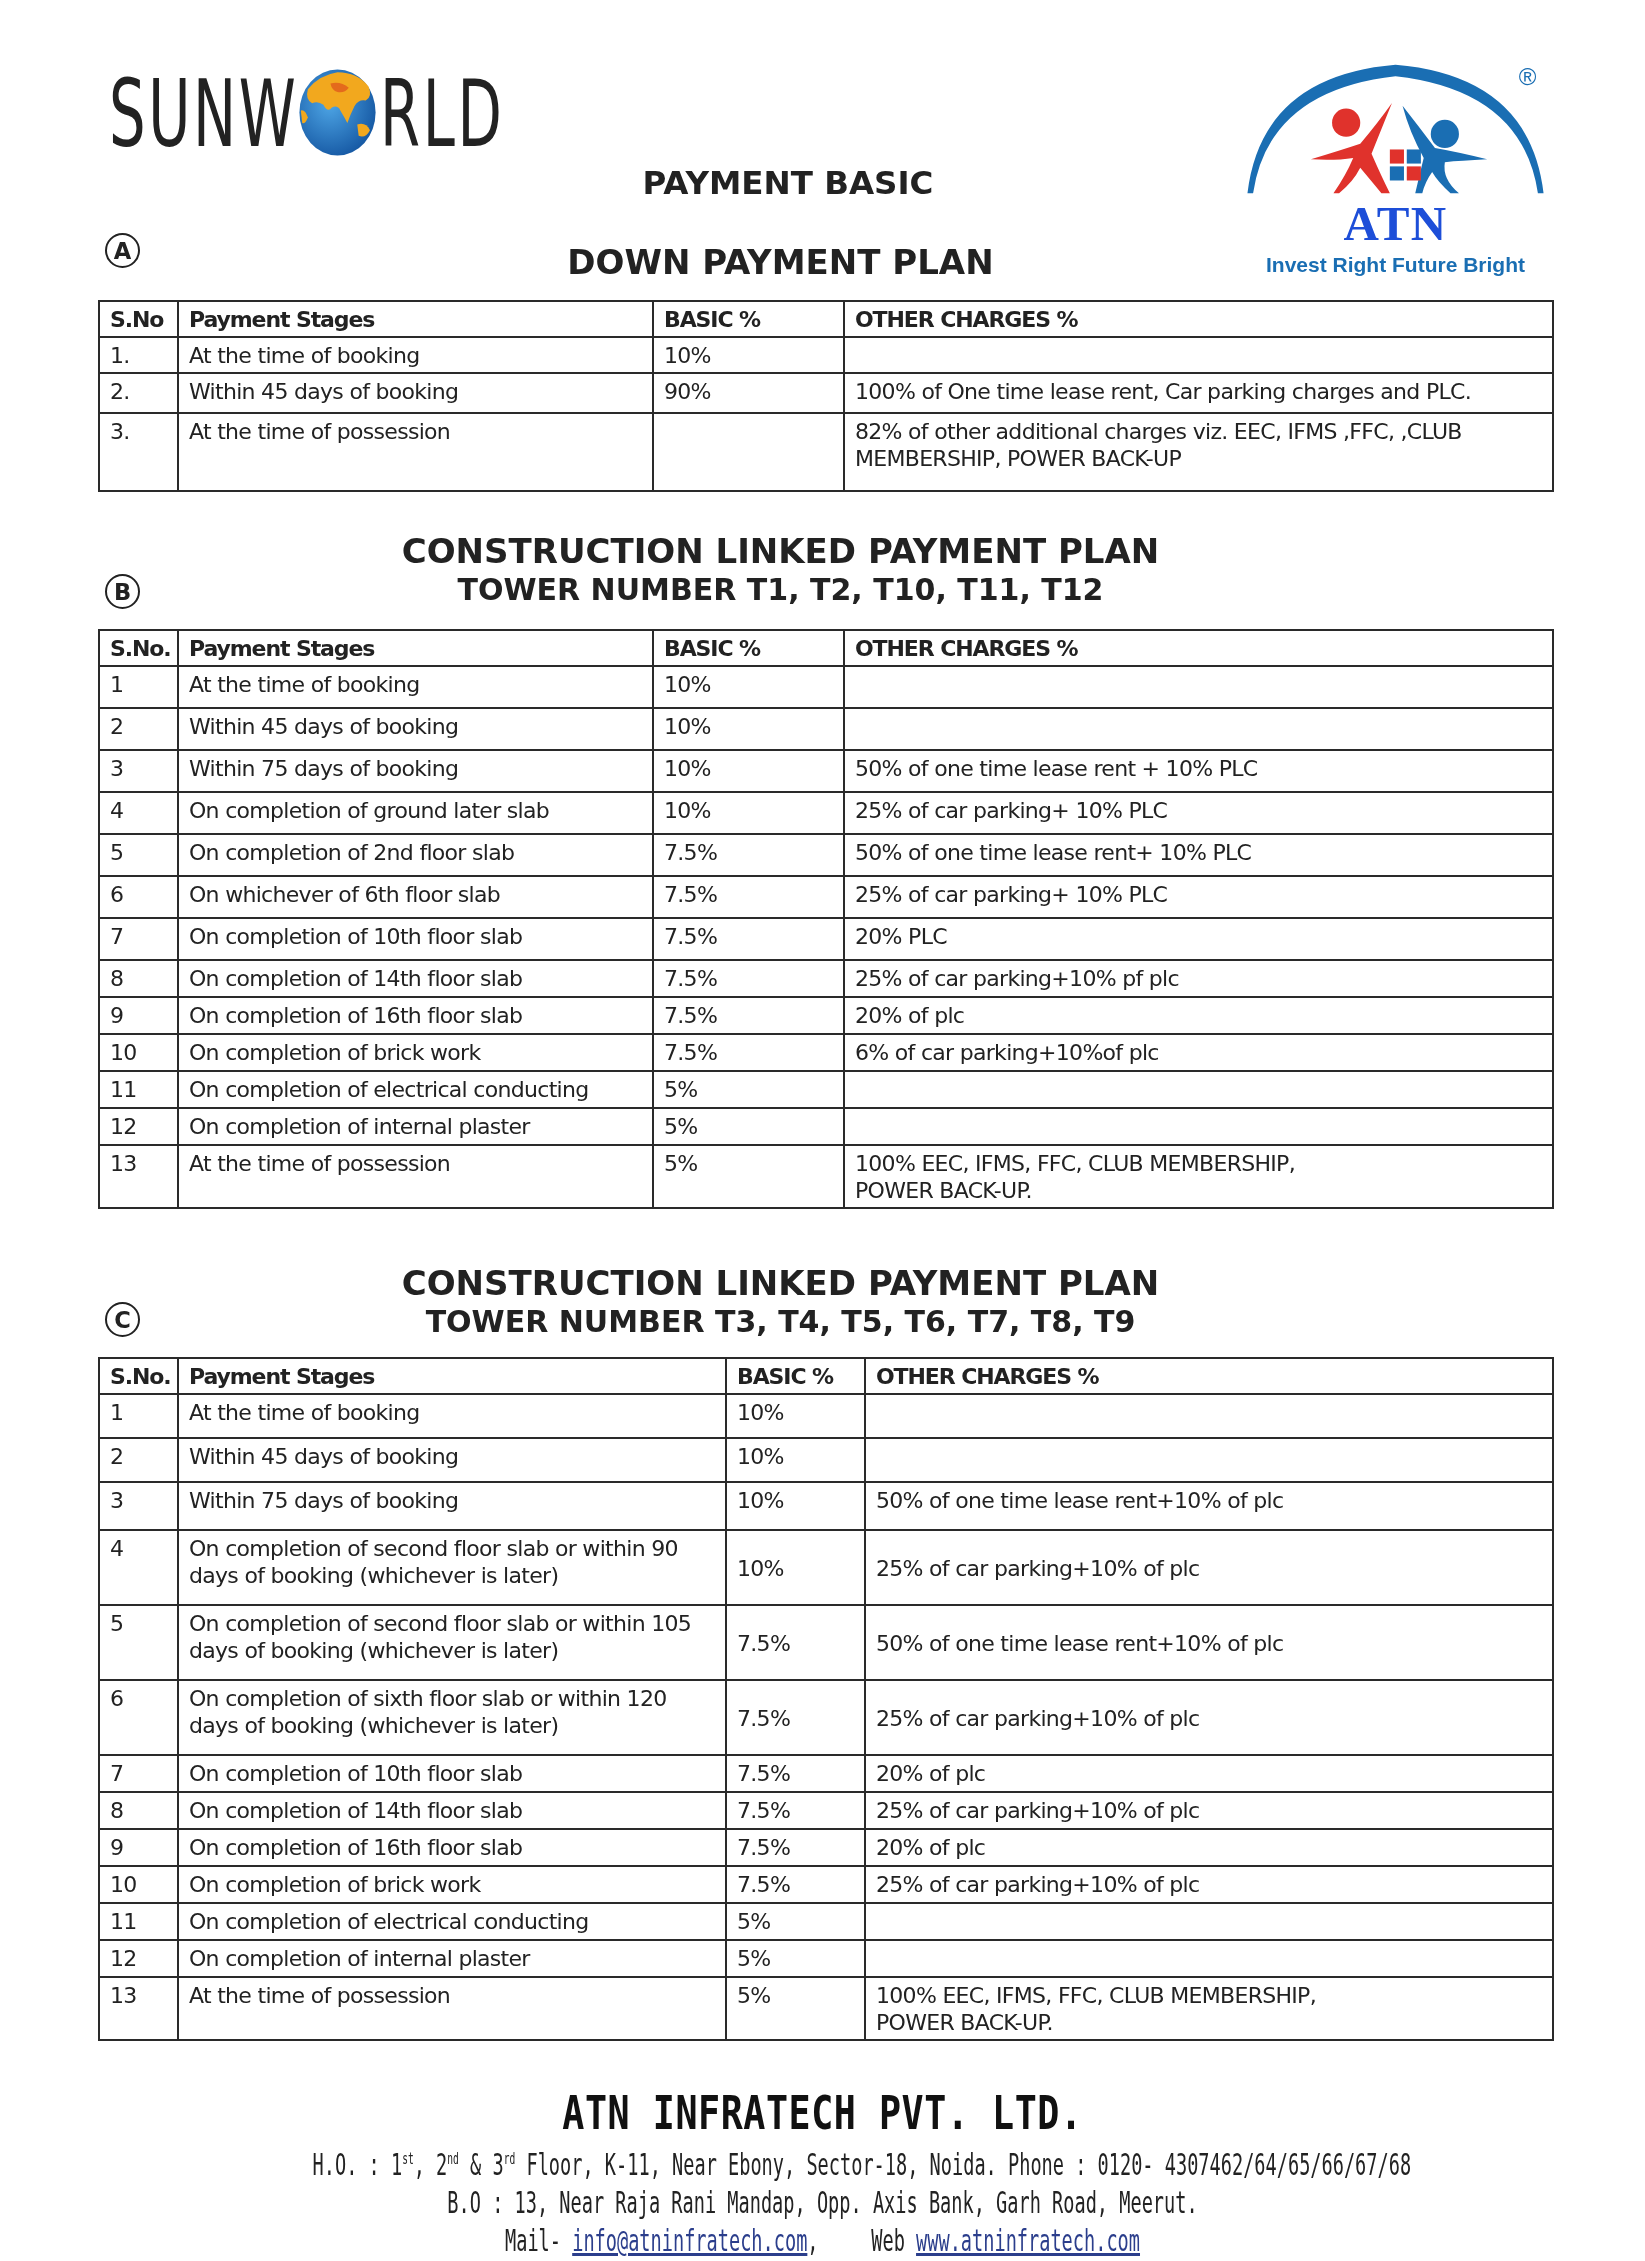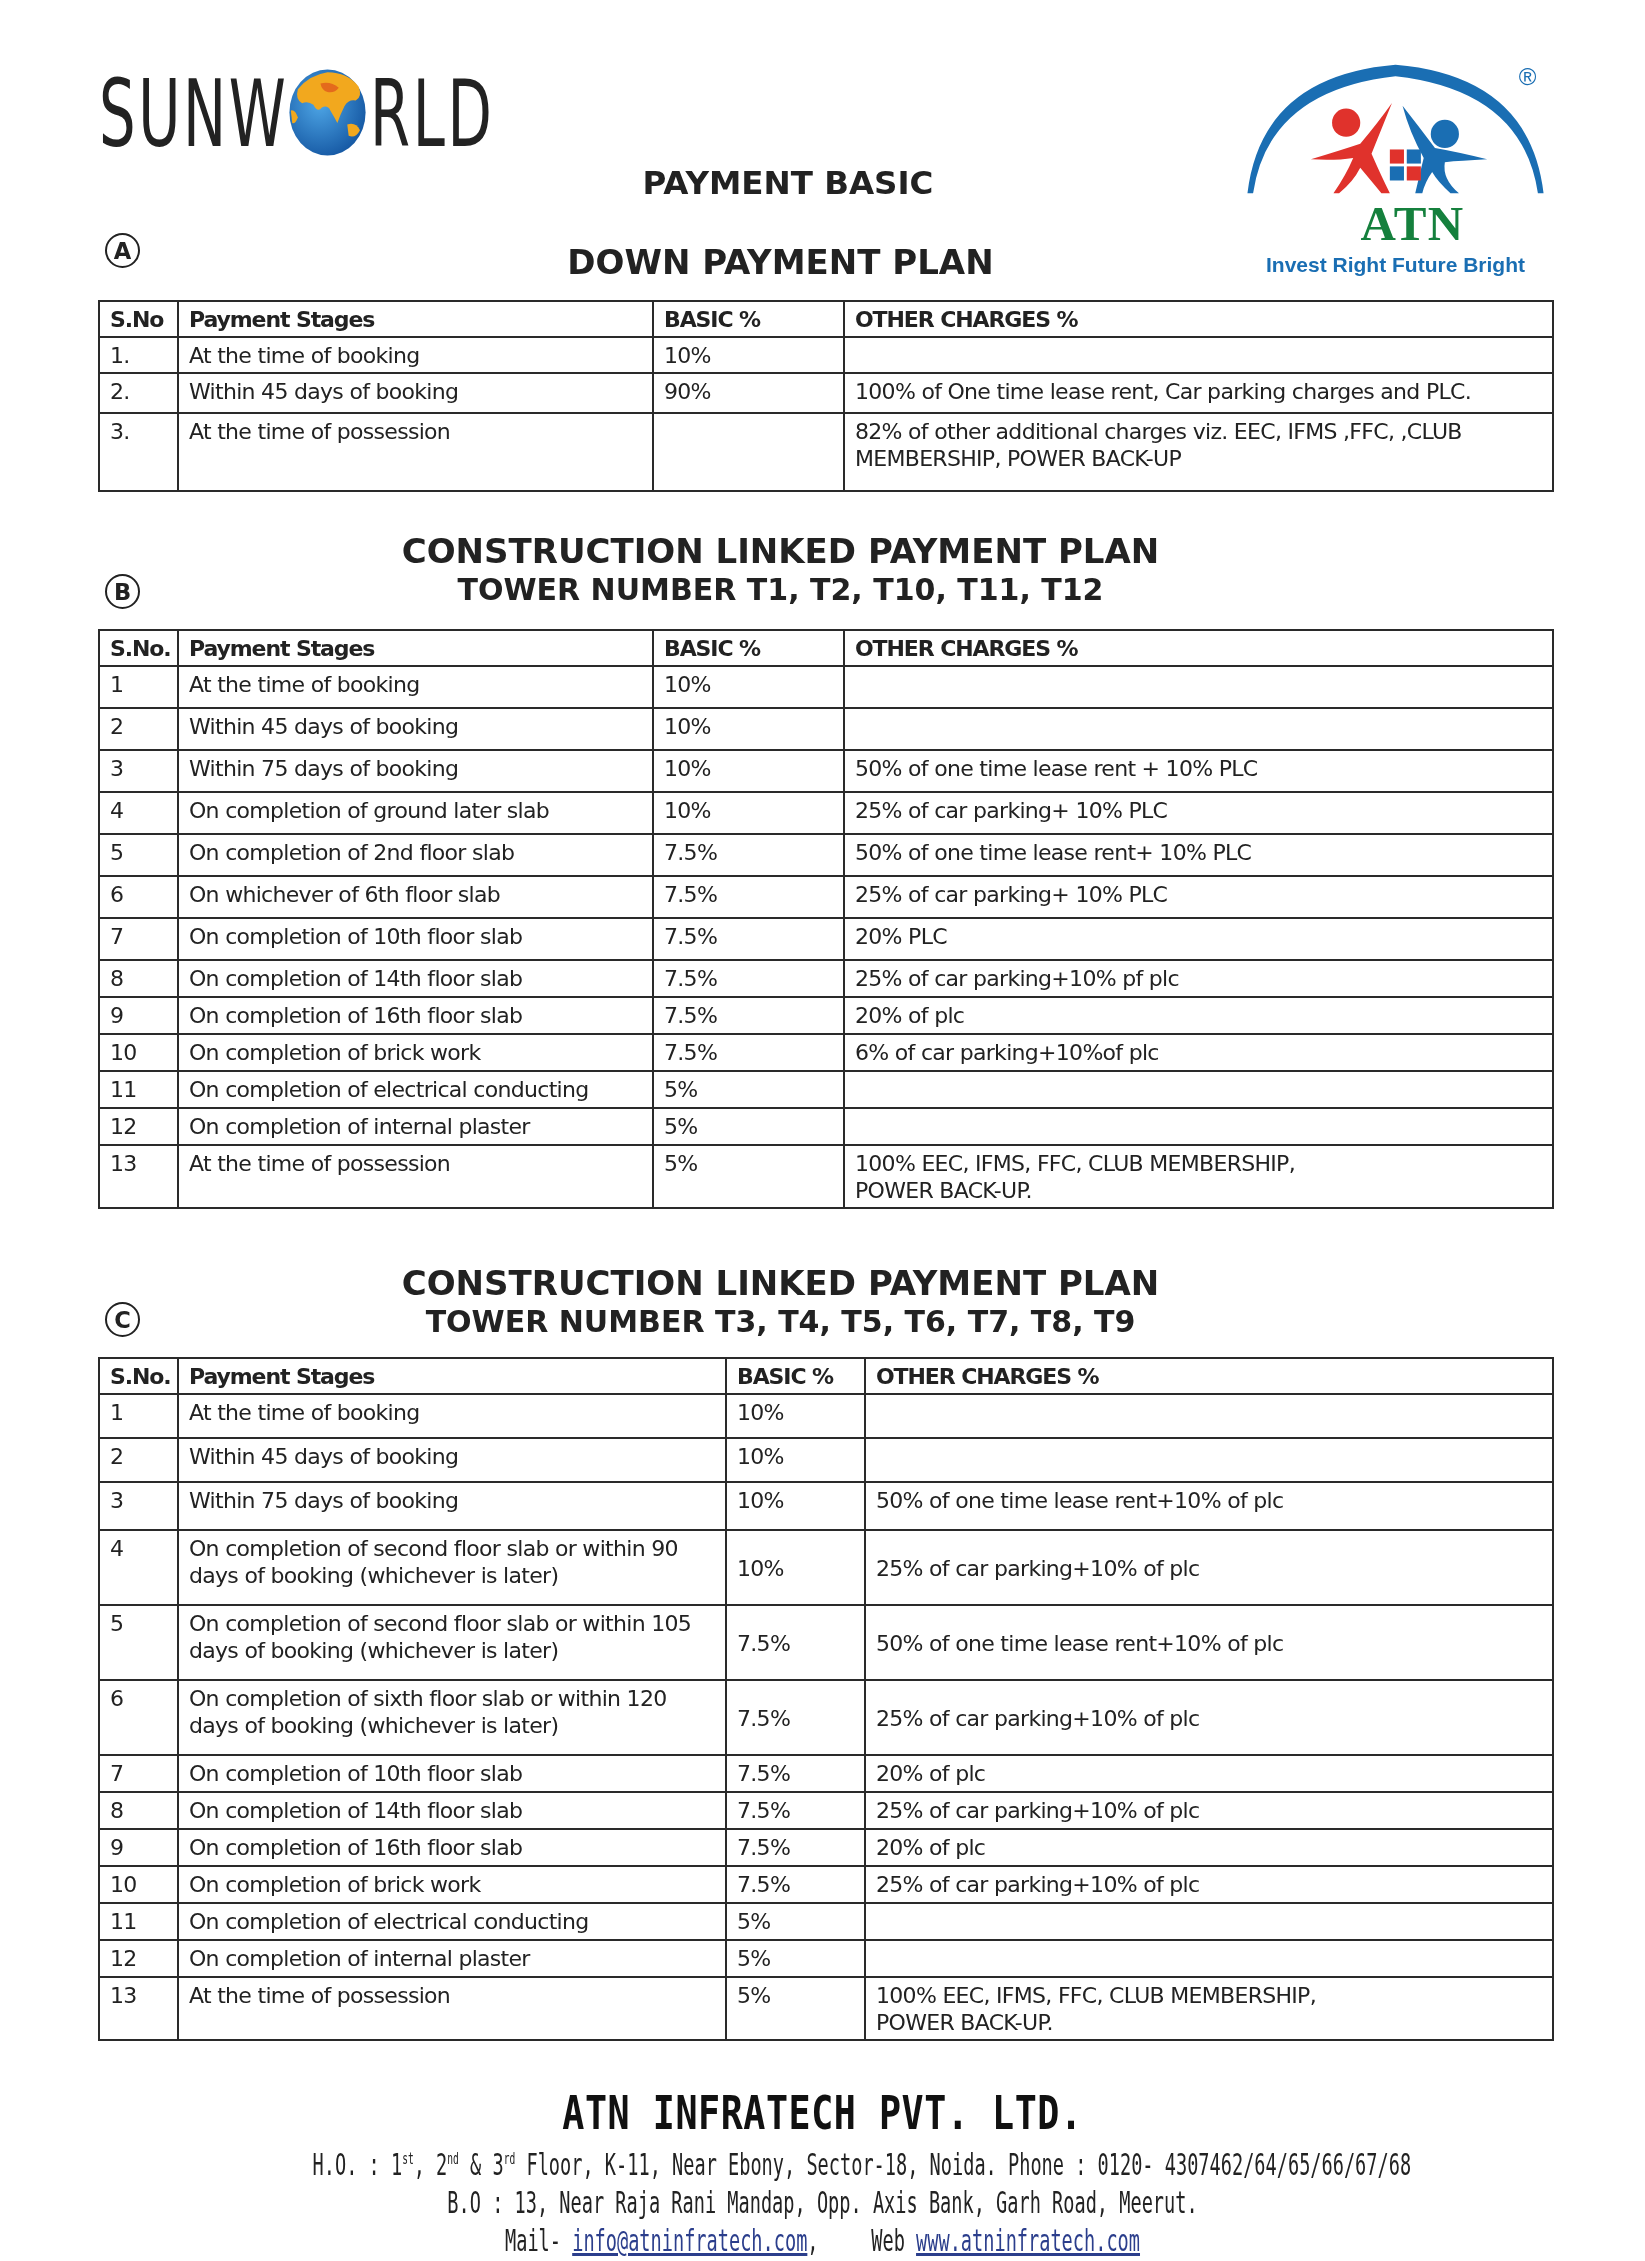--- a/index.html
+++ b/index.html
@@ -3,36 +3,36 @@
 <meta charset="utf-8">
 <style>
   html, body { margin: 0; padding: 0; background: #ffffff; }
   body {
     width: 1645px; height: 2261px; position: relative; overflow: hidden;
     font-family: "Liberation Sans", sans-serif; color: #1e1e1e;
   }
   .abs { position: absolute; }
 
   
-  #sunworld-logo { left: 99px; top: 65px; width: 424px; height: 99px; display: flex; align-items: center; }
+  #sunworld-logo { left: 109px; top: 65px; width: 424px; height: 99px; display: flex; align-items: center; }
   .sw-text {
     font-family: "DejaVu Sans", sans-serif; font-weight: 400; font-size: 93px;
     letter-spacing: 4.2px; color: #222; transform: scaleX(0.62); transform-origin: left center;
     display: inline-block; white-space: nowrap; line-height: 1;
   }
   .sw-wrap { position: relative; height: 99px; }
   .sw-part1 { position: absolute; left: 0; top: 2.8px; }
   .sw-globe { position: absolute; left: 189px; top: 2.8px; width: 79px; height: 89px; }
   .sw-part2 { position: absolute; left: 271px; top: 2.8px; }
 
   
   #atn-logo { left: 1233px; top: 55px; width: 325px; height: 233px; }
   .atn-word {
-    position: absolute; left: 17px; width: 100%; top: 140px; text-align: center;
-    font-family: "Liberation Serif", serif; font-weight: 700; font-size: 49px; color: #15803d; letter-spacing: 1.4px;
+    position: absolute; left: 0; width: 100%; top: 140px; text-align: center;
+    font-family: "Liberation Serif", serif; font-weight: 700; font-size: 49px; color: #1d4ed8; letter-spacing: 1.4px;
   }
   .atn-tag {
     position: absolute; left: 0; width: 100%; top: 198px; text-align: center;
     font-family: "Liberation Sans", sans-serif; font-weight: 700; font-size: 21px; color: #1a6eb3;
   }
 
   .title-main {
     position: absolute; left: 0; width: 1576px; text-align: center;
     font-family: "DejaVu Sans", sans-serif; font-weight: 700; color: #222;
   }

